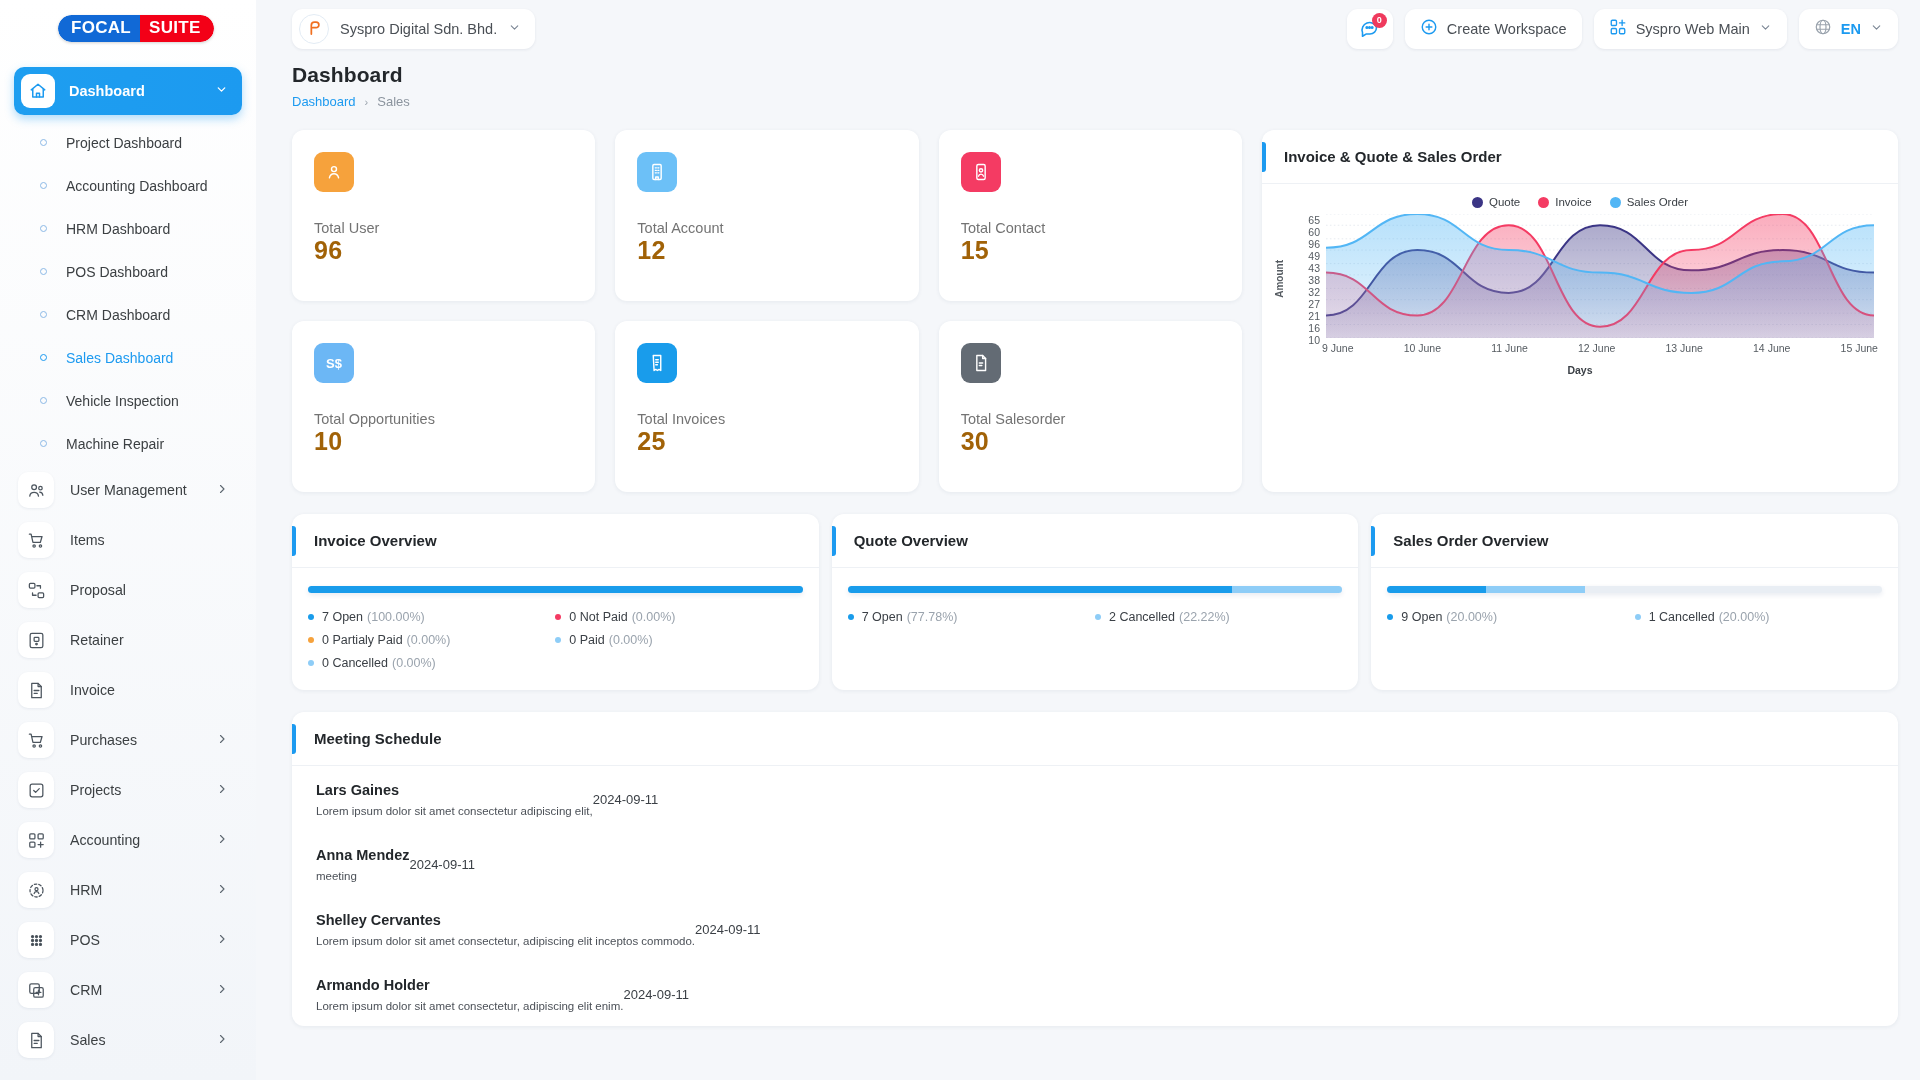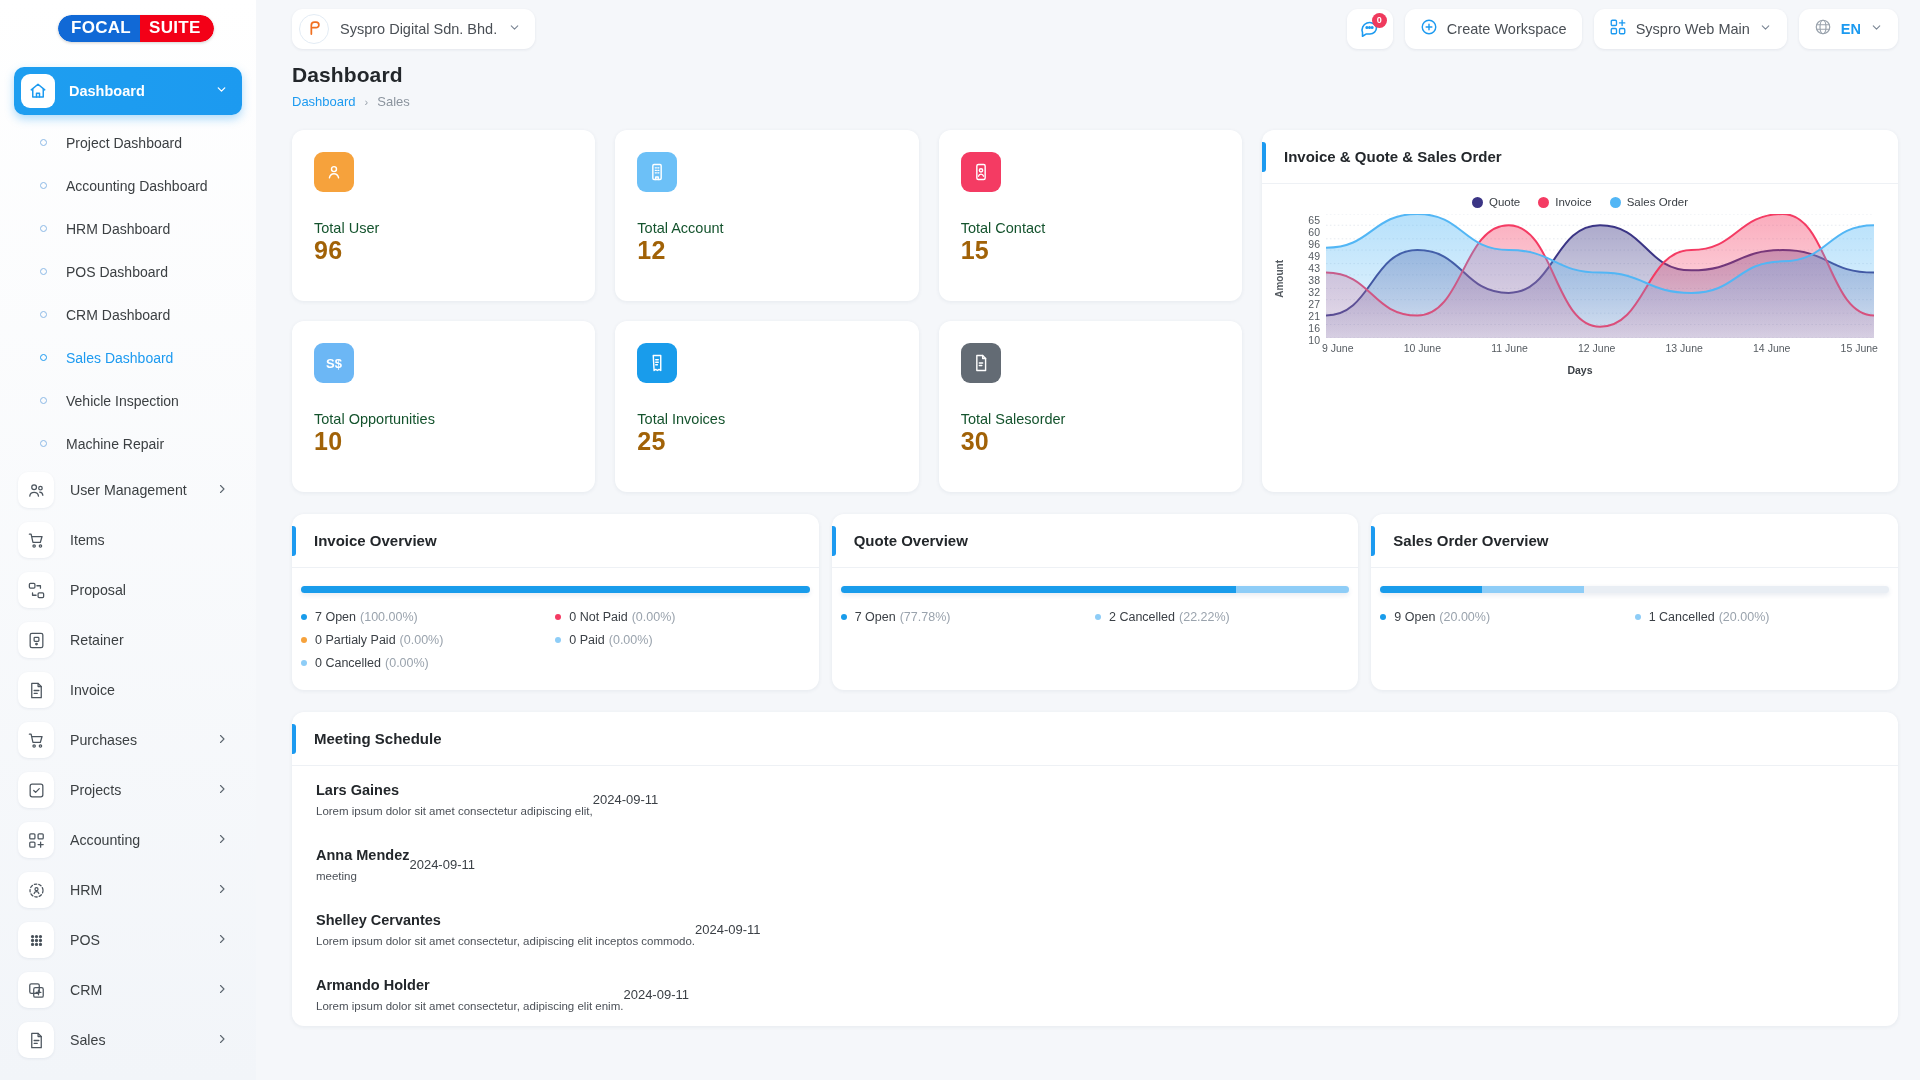--- a/index.html
+++ b/index.html
@@ -106,21 +106,21 @@
   .card {
     background: #fff; border-radius: 12px;
     box-shadow: 0 1px 4px rgba(30,50,90,.07);
   }
   .stat-card { padding: 22px 22px 26px 22px; height: 171px; }
   .stat-ico {
     width: 40px; height: 40px; border-radius: 9px;
     display: flex; align-items: center; justify-content: center; color: #fff;
     font-size: 13px; font-weight: 600;
   }
-  .stat-label { font-size: 14.5px; color: #14532d; margin-top: 28px; }
+  .stat-label { font-size: 14.5px; color: #737373; margin-top: 28px; }
   .stat-value { font-size: 25px; font-weight: bold; color: #a16207; margin-top: 0; letter-spacing:.3px;}
 
   .chart-card { flex: 1; padding: 0; display: flex; flex-direction: column; }
   .card-head {
     height: 54px; display: flex; align-items: center; padding-left: 22px;
     border-bottom: 1px solid #eef1f5; position: relative;
   }
   .card-head::before {
     content: ""; position: absolute; left: 0; top: 12px;
     width: 4px; height: 30px; background: #1c9af0; border-radius: 0 3px 3px 0;
@@ -148,21 +148,21 @@
     display: flex; justify-content: space-between; font-size: 10.5px; color: #555b61;
   }
   .xlabel {
     position: absolute; left: 0; right: 0; top: 150px; text-align: center;
     font-size: 10.5px; font-weight: bold; color: #3b4046;
   }
 
   
   .grid-mid { display: flex; gap: 13px; margin-top: 22px; }
   .ov-card { flex: 1; }
-  .ov-body { padding: 18px 9px 20px; }
+  .ov-body { padding: 18px 16px 20px; }
   .bar {
     height: 7px; border-radius: 4px; background: #e9eef4; display: flex; overflow: hidden;
     box-shadow: 0 2px 5px rgba(30,60,120,.10);
   }
   .bar i { display: block; height: 100%; }
   .ov-legend { margin-top: 17px; display: grid; grid-template-columns: 1fr 1fr; row-gap: 9px; }
   .ov-li { display: flex; align-items: center; font-size: 12.5px; color: #3b4046; }
   .ov-li .d { width: 6px; height: 6px; border-radius: 50%; margin-right: 8px; flex:0 0 6px; }
   .ov-li .pct { color: #9aa3ad; margin-left: 4px; }
 

